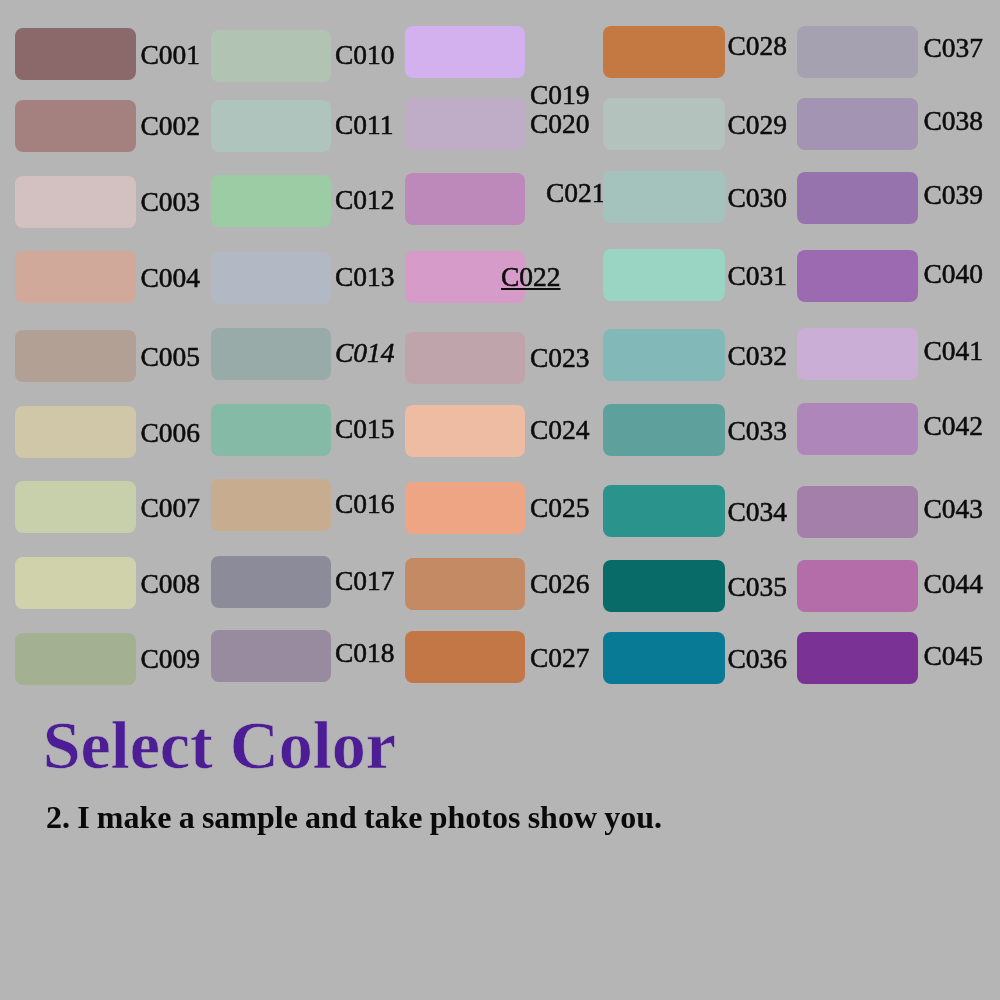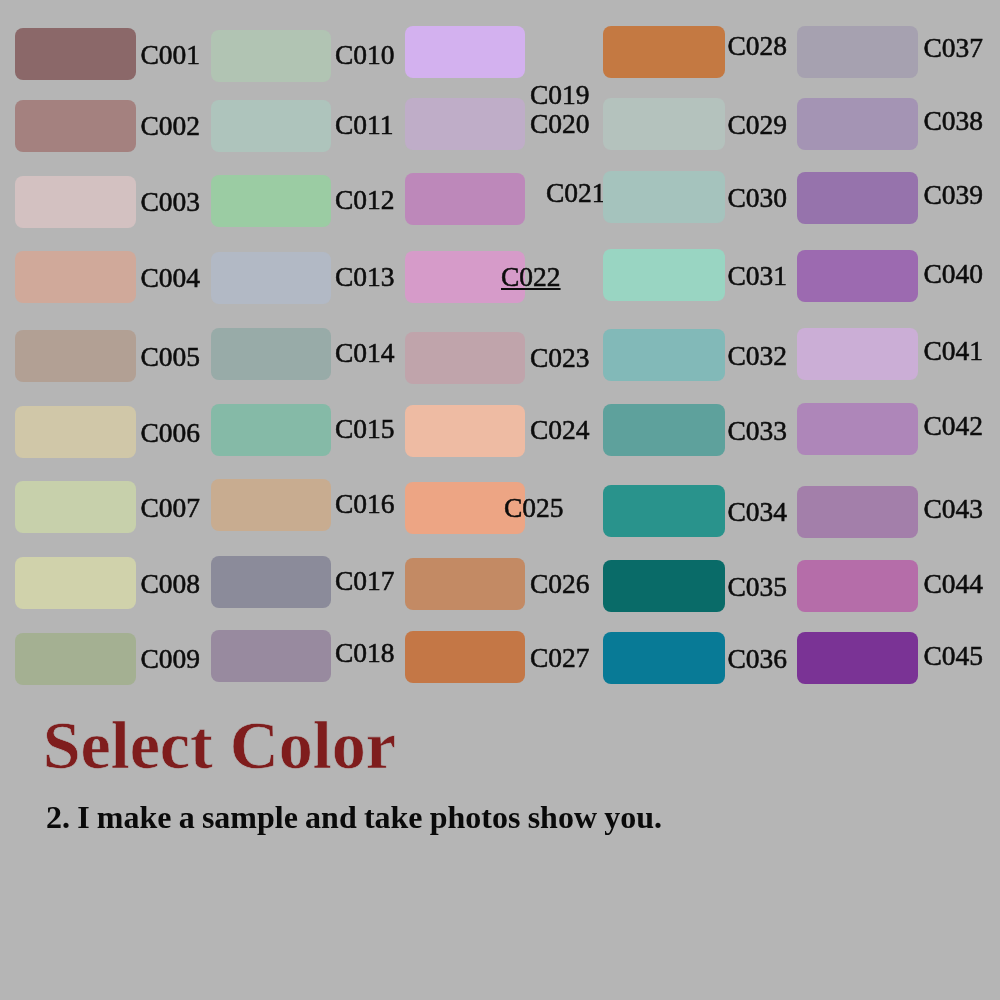--- a/index.html
+++ b/index.html
@@ -21,21 +21,21 @@
     color:#0d0d0d;
     white-space:nowrap;
     -webkit-text-stroke:0.55px #0d0d0d;
   }
   .footer { position:absolute; left:0; top:0; width:1000px; }
   .title {
     position:absolute; left:42.8px; top:711.4px;
     font-size:68px;
     font-weight:bold;
     line-height:68px;
-    color:#7f1d1d;
+    color:#4c1d95;
     -webkit-text-stroke:0.6px #b5b5b5;
     white-space:pre;
   }
   .lines { position:absolute; left:46px; top:800.2px; }
   .line {
     font-size:32px;
     font-weight:bold;
     color:#0a0a0a;
     white-space:pre;
     line-height:34.2px;
@@ -97,21 +97,21 @@
         <div class="pal-row">
           <div class="chip" style="left: 210.7px; top: 175px; width: 120px; height: 52px; background: rgb(155, 204, 163);"></div>
           <div class="chip-label" style="left: 335px; top: 186px;">C012</div>
         </div>
         <div class="pal-row">
           <div class="chip" style="left: 210.7px; top: 252px; width: 120px; height: 52px; background: rgb(178, 185, 197);"></div>
           <div class="chip-label" style="left: 335px; top: 263px;">C013</div>
         </div>
         <div class="pal-row">
           <div class="chip" style="left: 210.7px; top: 328px; width: 120px; height: 52px; background: rgb(152, 171, 168);"></div>
-          <div class="chip-label" style="left: 335px; top: 339px;">C014</div>
+          <div class="chip-label" style="left: 335px; top: 339px; font-style: italic;">C014</div>
         </div>
         <div class="pal-row">
           <div class="chip" style="left: 210.7px; top: 404px; width: 120px; height: 52px; background: rgb(133, 186, 167);"></div>
           <div class="chip-label" style="left: 335px; top: 415px;">C015</div>
         </div>
         <div class="pal-row">
           <div class="chip" style="left: 210.7px; top: 479px; width: 120px; height: 52px; background: rgb(200, 172, 144);"></div>
           <div class="chip-label" style="left: 335px; top: 490px;">C016</div>
         </div>
         <div class="pal-row">
@@ -143,21 +143,21 @@
         <div class="pal-row">
           <div class="chip" style="left: 405.3px; top: 332px; width: 120px; height: 52px; background: rgb(192, 164, 171);"></div>
           <div class="chip-label" style="left: 530px; top: 343.5px;">C023</div>
         </div>
         <div class="pal-row">
           <div class="chip" style="left: 405.3px; top: 404.8px; width: 120px; height: 52px; background: rgb(238, 187, 163);"></div>
           <div class="chip-label" style="left: 530px; top: 416.3px;">C024</div>
         </div>
         <div class="pal-row">
           <div class="chip" style="left: 405.3px; top: 482px; width: 120px; height: 52px; background: rgb(237, 165, 132);"></div>
-          <div class="chip-label" style="left: 504px; top: 493.5px;">C025</div>
+          <div class="chip-label" style="left: 530px; top: 493.5px;">C025</div>
         </div>
         <div class="pal-row">
           <div class="chip" style="left: 405.3px; top: 558px; width: 120px; height: 52px; background: rgb(195, 138, 100);"></div>
           <div class="chip-label" style="left: 530px; top: 569.5px;">C026</div>
         </div>
         <div class="pal-row">
           <div class="chip" style="left: 405.3px; top: 630.5px; width: 120px; height: 52px; background: rgb(196, 119, 70);"></div>
           <div class="chip-label" style="left: 530px; top: 644px;">C027</div>
         </div>
       </div>

